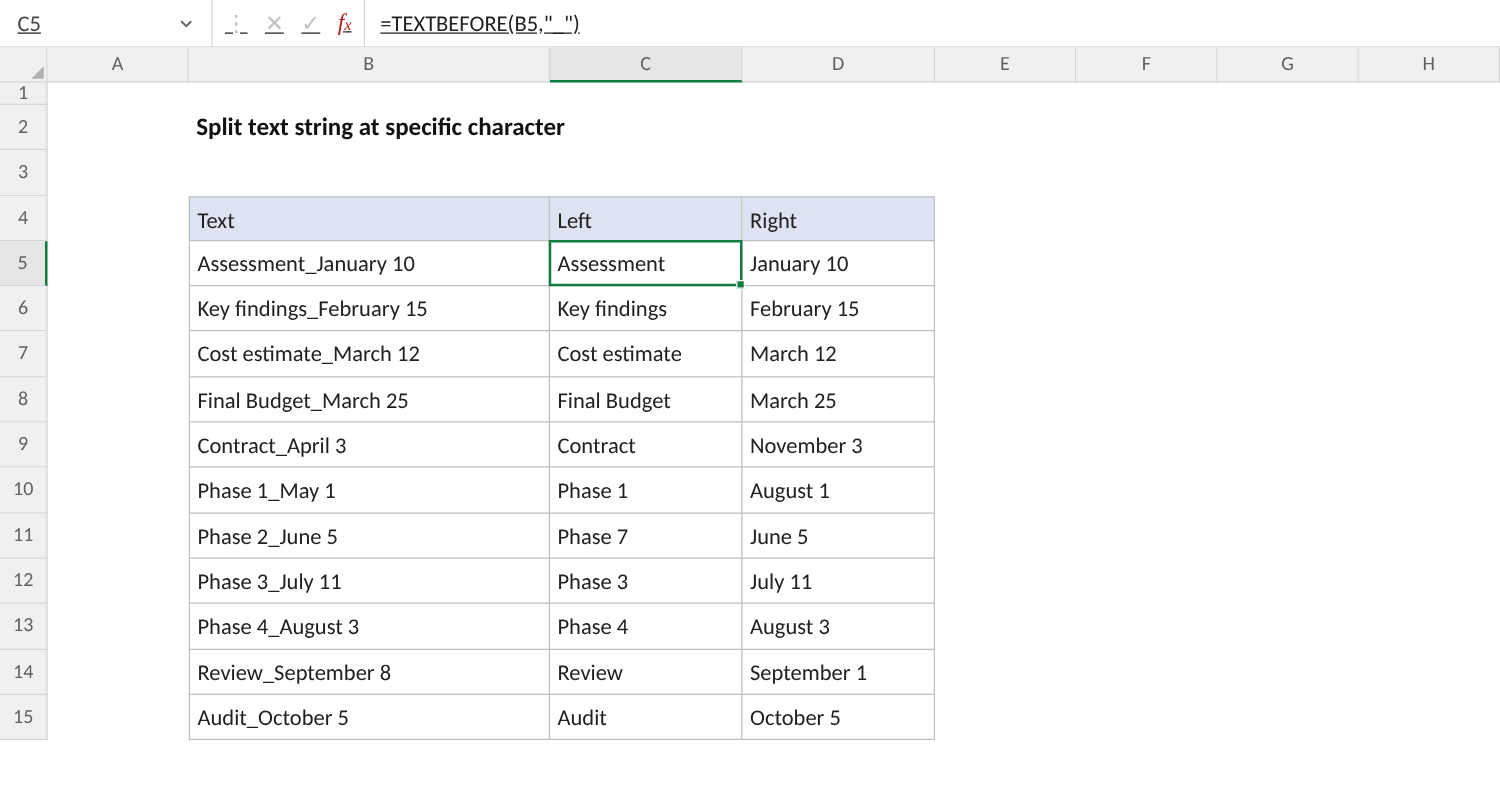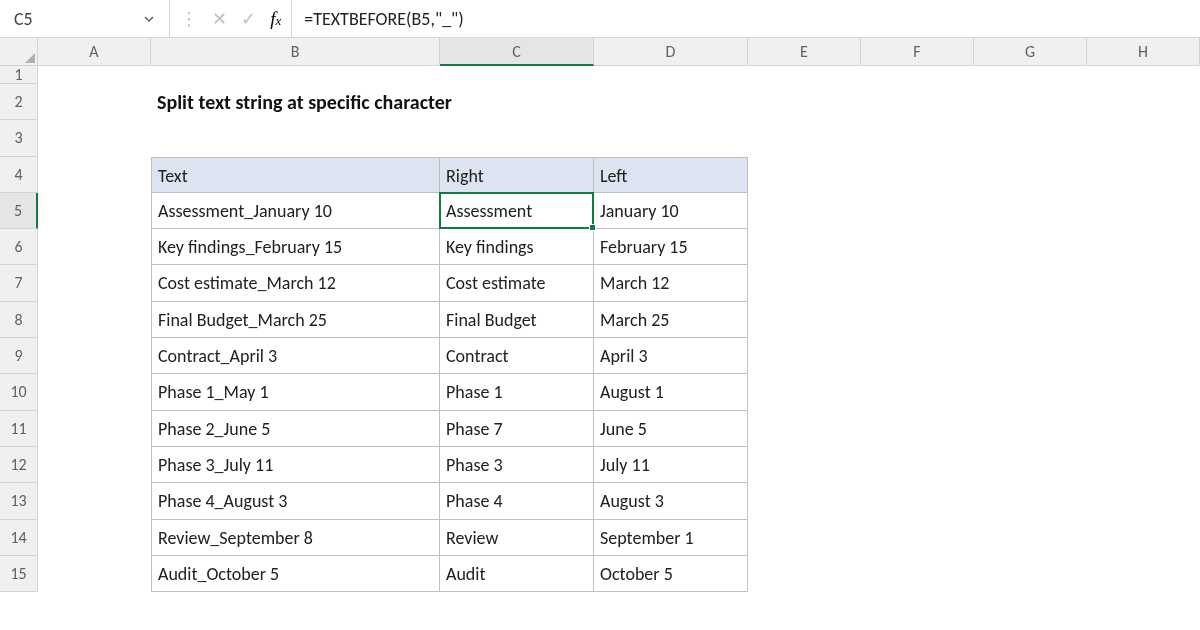--- a/index.html
+++ b/index.html
@@ -17,20 +17,21 @@
     position: relative;
   }
 
   
   .formula-bar {
     display: flex;
     align-items: stretch;
     height: 38px;
     border-bottom: 1px solid #d6d6d6;
     background: #fff;
+    text-decoration: underline;
   }
   .namebox {
     width: 170px;
     display: flex;
     align-items: center;
     border-right: 1px solid #d6d6d6;
     padding: 0 10px 0 14px;
     font-size: 18px;
     color: #424242;
     position: relative;
@@ -49,21 +50,21 @@
     padding:0 10px;
     gap:14px;
     border-right:1px solid #d6d6d6;
   }
   .fx-area .sep { color:#bdbdbd; }
   .fx-area .muted { color:#c0c0c0; font-size:18px; }
   .fx-area .fx {
     font-style: italic;
     font-family: 'Times New Roman', serif;
     font-size: 19px;
-    color:#000000;
+    color:#b91c1c;
   }
   .formula-input {
     flex:1;
     display:flex;
     align-items:center;
     padding:0 12px;
     font-size:18px;
     color:#212121;
   }
 
@@ -216,22 +217,22 @@
       <div class="cell"></div>
       <div class="cell"></div>
       <div class="cell"></div>
       <div class="cell"></div>
       <div class="cell"></div>
       <div class="cell"></div>
       <div class="cell"></div>
       <div class="rowhdr">4</div>
       <div class="cell"></div>
       <div class="cell tbl tblh top left">Text</div>
+      <div class="cell tbl tblh top">Left</div>
       <div class="cell tbl tblh top">Right</div>
-      <div class="cell tbl tblh top">Left</div>
       <div class="cell"></div>
       <div class="cell"></div>
       <div class="cell"></div>
       <div class="cell"></div>
       <div class="rowhdr active">5</div>
       <div class="cell"></div>
       <div class="cell tbl left">Assessment_January 10</div>
       <div class="cell tbl">Assessment<div class="sel" style="inset: -1px;">
           <div class="sel-handle"></div>
         </div></div>
@@ -264,21 +265,21 @@
       <div class="cell tbl">Final Budget</div>
       <div class="cell tbl">March 25</div>
       <div class="cell"></div>
       <div class="cell"></div>
       <div class="cell"></div>
       <div class="cell"></div>
       <div class="rowhdr">9</div>
       <div class="cell"></div>
       <div class="cell tbl left">Contract_April 3</div>
       <div class="cell tbl">Contract</div>
-      <div class="cell tbl">April 3</div>
+      <div class="cell tbl">November 3</div>
       <div class="cell"></div>
       <div class="cell"></div>
       <div class="cell"></div>
       <div class="cell"></div>
       <div class="rowhdr">10</div>
       <div class="cell"></div>
       <div class="cell tbl left">Phase 1_May 1</div>
       <div class="cell tbl">Phase 1</div>
       <div class="cell tbl">August 1</div>
       <div class="cell"></div>

